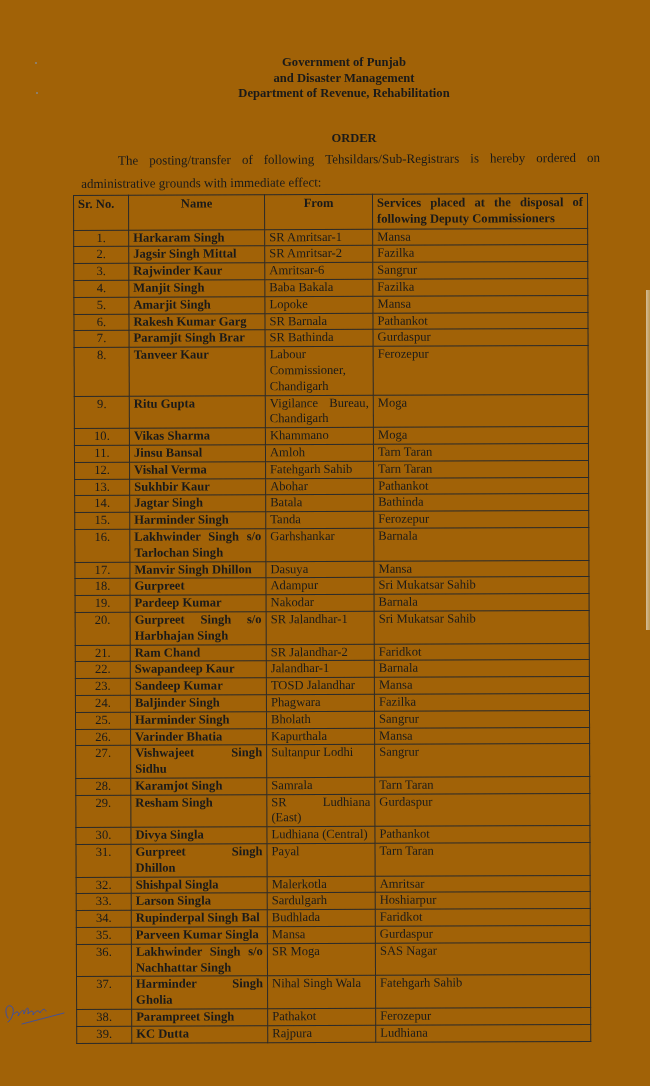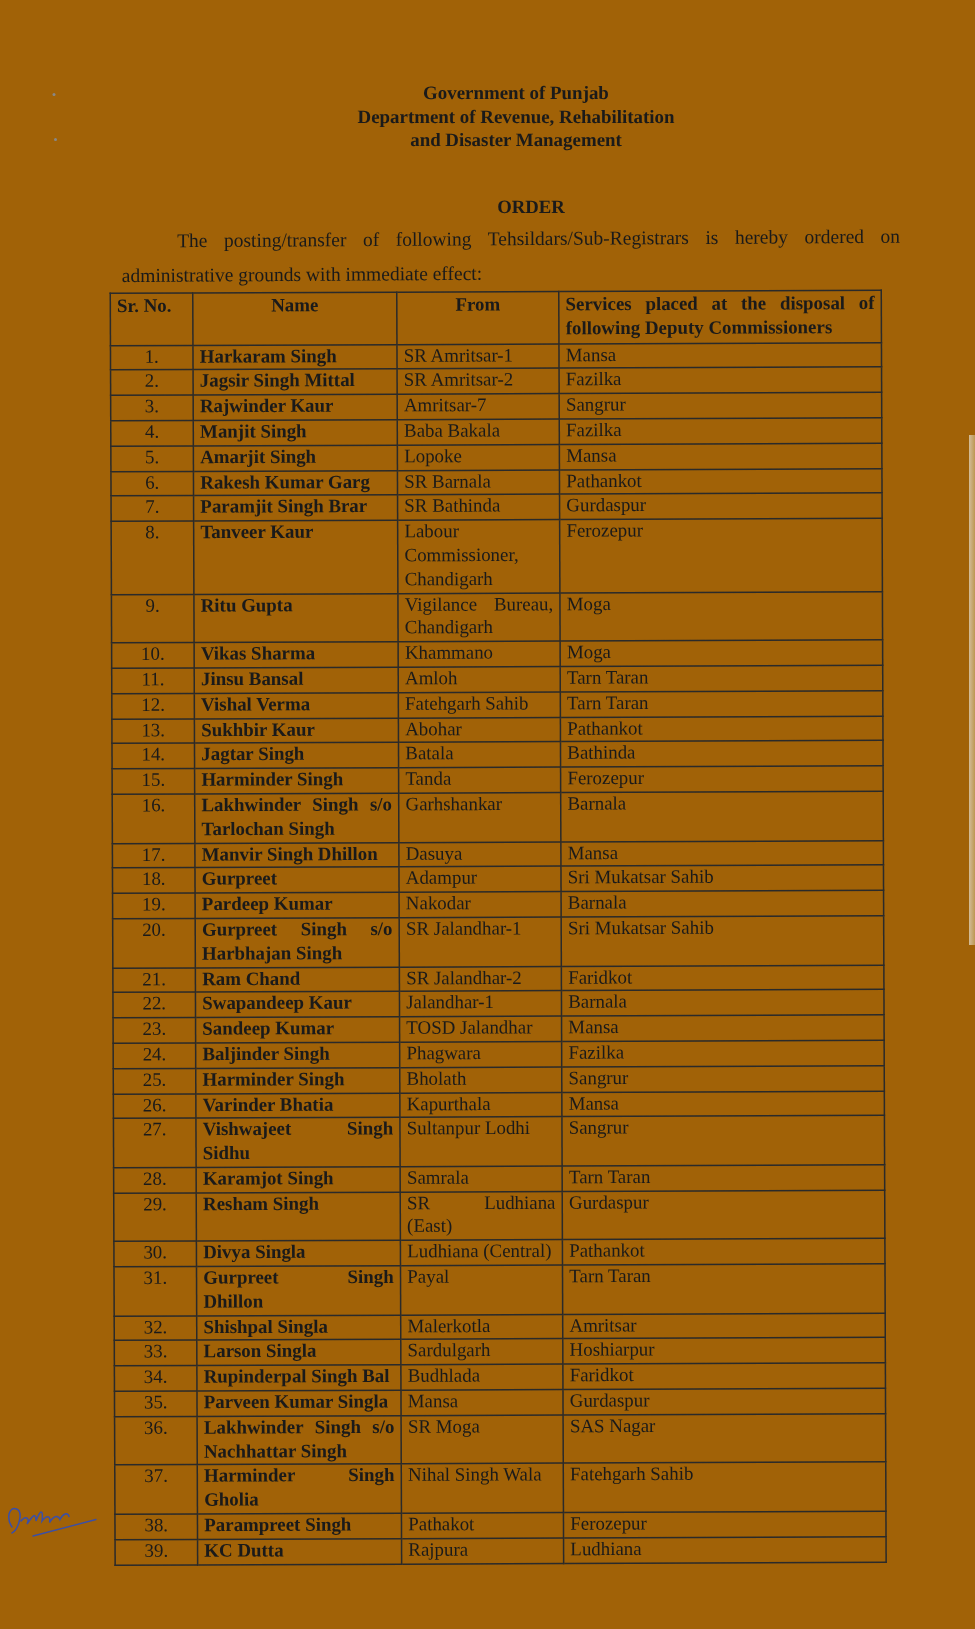--- a/index.html
+++ b/index.html
@@ -107,22 +107,22 @@
 </head>
 <body>
 
 <div class="page">
   <div class="edge-shadow"></div>
   <div class="dot" style="left:35px;top:62px;"></div>
   <div class="dot" style="left:36px;top:92px;"></div>
 
   <div class="header">
     <div>Government of Punjab</div>
+    <div>and Disaster Management</div>
     <div>Department of Revenue, Rehabilitation</div>
-    <div>and Disaster Management</div>
   </div>
 
   <div class="order-title">ORDER</div>
 
   <div class="intro">The posting/transfer of following Tehsildars/Sub-Registrars is hereby ordered on administrative grounds with immediate effect:</div>
 
   <div class="table-wrap">
     <table>
       <colgroup>
         <col class="c-sr">
@@ -147,21 +147,21 @@
           </tr>
           <tr>
             <td class="sr">2.</td>
             <td class="name">Jagsir Singh Mittal</td>
             <td class="from">SR Amritsar-2</td>
             <td class="to">Fazilka</td>
           </tr>
           <tr>
             <td class="sr">3.</td>
             <td class="name">Rajwinder Kaur</td>
-            <td class="from">Amritsar-7</td>
+            <td class="from">Amritsar-6</td>
             <td class="to">Sangrur</td>
           </tr>
           <tr>
             <td class="sr">4.</td>
             <td class="name">Manjit Singh</td>
             <td class="from">Baba Bakala</td>
             <td class="to">Fazilka</td>
           </tr>
           <tr>
             <td class="sr">5.</td>

